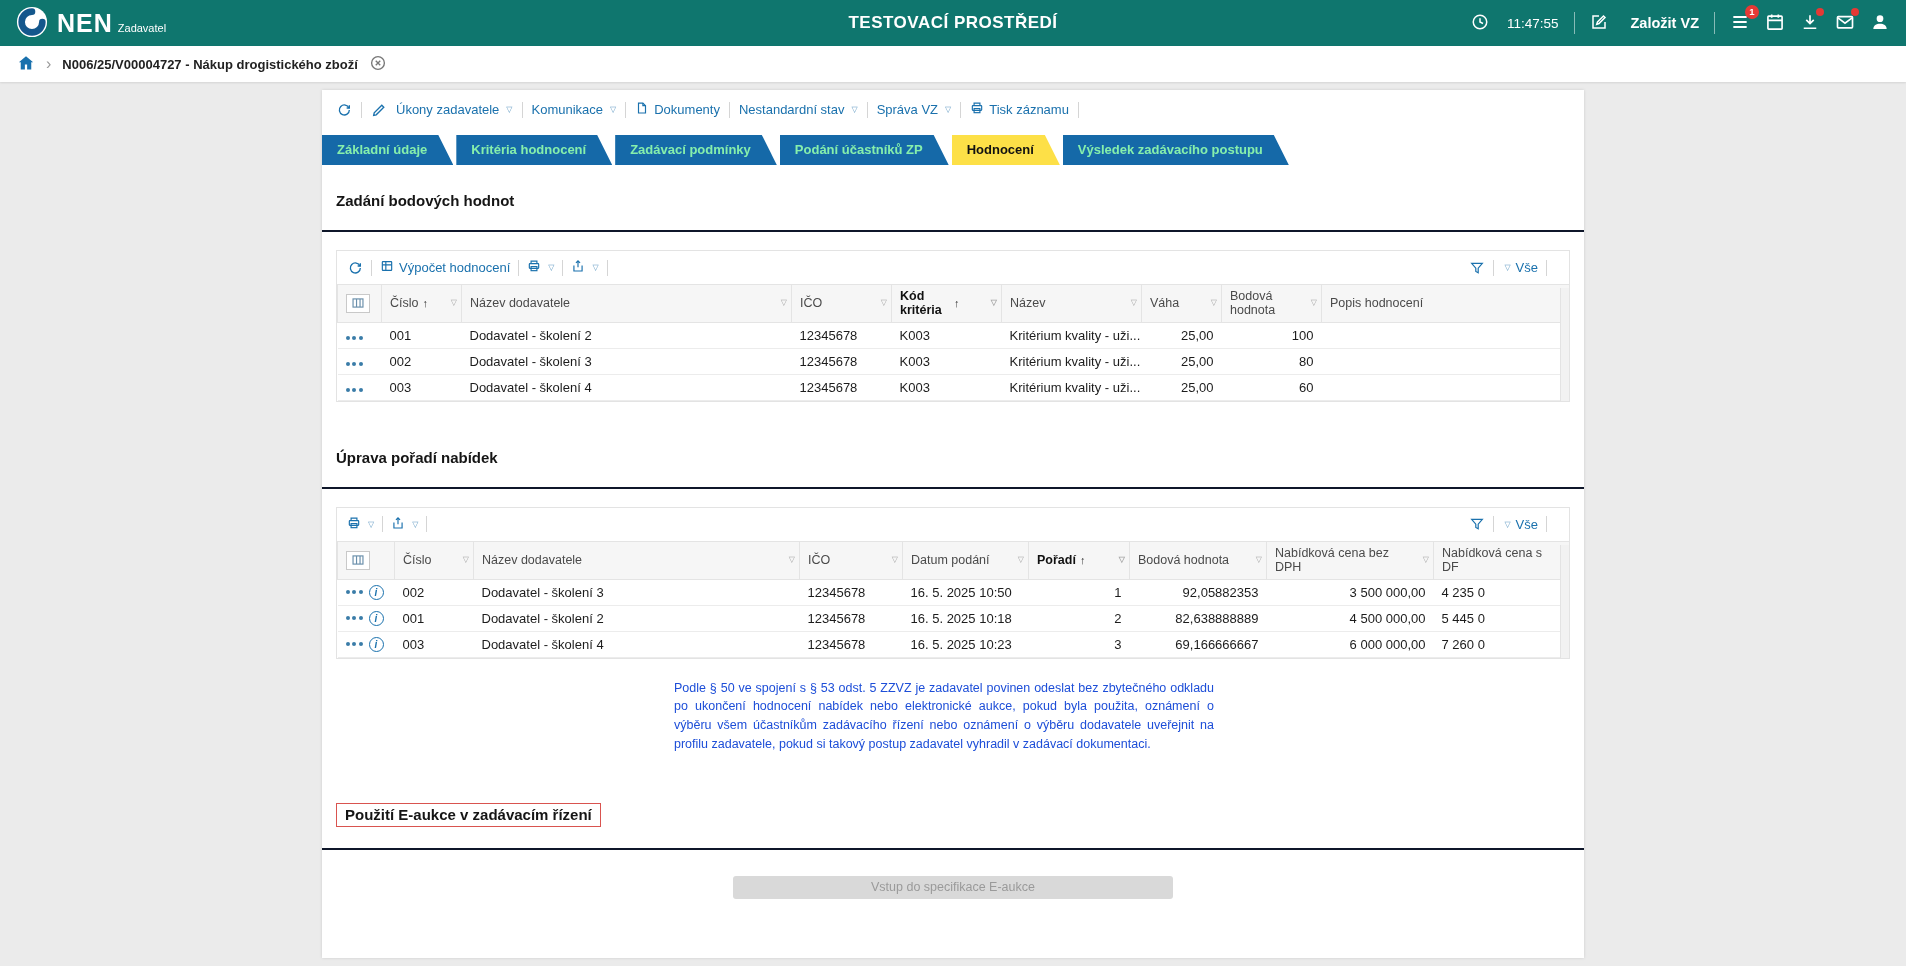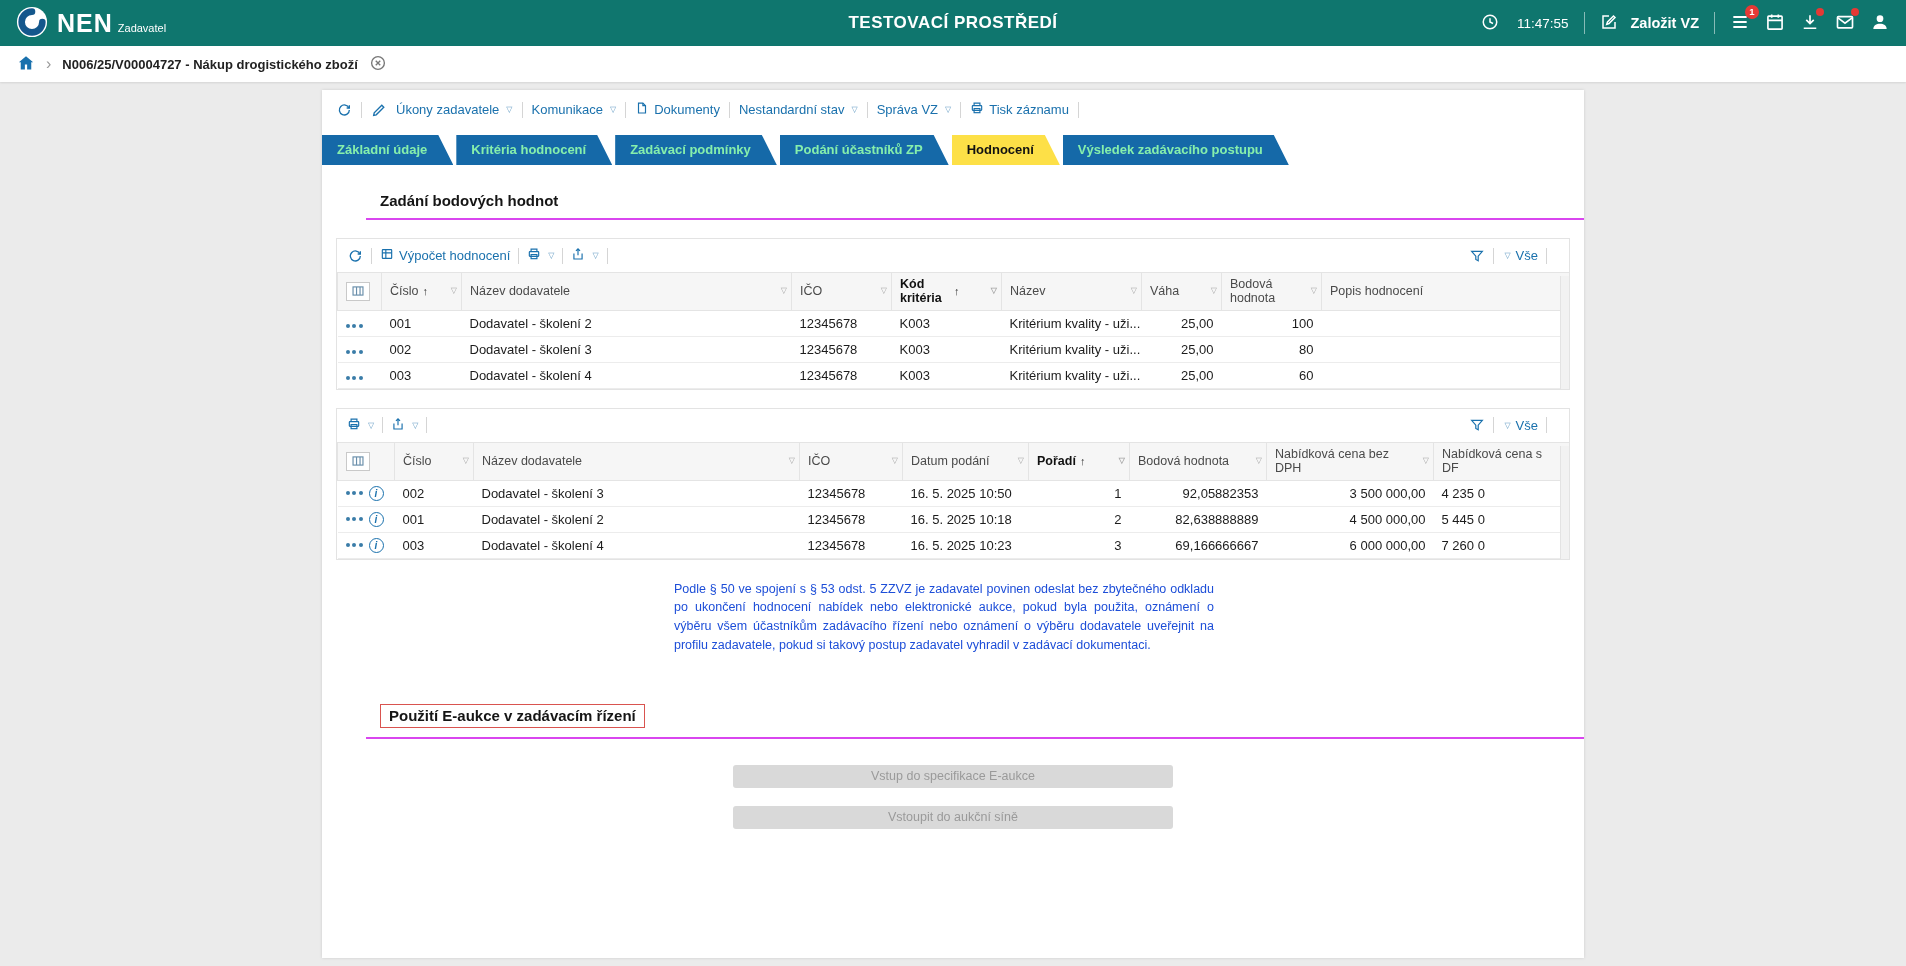--- a/index.html
+++ b/index.html
@@ -11,21 +11,21 @@
     padding: 0 16px; color: #fff; position: relative; }
   .brand { display: flex; align-items: center; gap: 9px; }
   .brand-text { display: flex; align-items: flex-end; gap: 5px; }
   .brand-name { font-size: 25px; font-weight: bold; letter-spacing: 1px; line-height: 1; }
   .brand-sub { font-size: 11px; margin-bottom: 2px; }
   .env-title { position: absolute; left: 50%; transform: translateX(-50%);
     font-weight: bold; font-size: 17px; letter-spacing: .5px; }
   .top-right { margin-left: auto; display: flex; align-items: center; gap: 15px; }
   .tr-sep { width: 1px; height: 22px; background: rgba(255,255,255,.5); }
   .time-box { display: flex; align-items: center; gap: 18px; font-size: 13.5px; }
-  .createvz { display: flex; align-items: center; gap: 13px; font-weight: bold; font-size: 14.5px; cursor: pointer; }
+  .createvz { display: flex; align-items: center; gap: 23px; font-weight: bold; font-size: 14.5px; cursor: pointer; }
   .icon-btn { position: relative; display: flex; cursor: pointer; }
   .badge { position: absolute; top: -7px; right: -9px; background: #e53935; color: #fff;
     font-size: 9.5px; min-width: 14px; height: 14px; border-radius: 8px; padding: 0 3px;
     display: flex; align-items: center; justify-content: center; font-weight: bold; }
   .dot { position: absolute; top: -4px; right: -4px; width: 8px; height: 8px; background: #e53935; border-radius: 50%; }
 
   
   .breadcrumb { height: 36px; background: #fff; display: flex; align-items: center;
     gap: 11px; padding: 0 17px; box-shadow: 0 1px 2px rgba(0,0,0,.10); position: relative; z-index: 2; }
   .bc-chev { color: #9a9a9a; font-size: 16px; }
@@ -44,21 +44,21 @@
   .caret { font-size: 8px; color: #6fa3c8; margin-left: 2px; }
 
   
   .tabs { display: flex; margin-top: 8px; }
   .tab { background: #1569a8; color: #86efac; font-weight: bold; font-size: 13px; height: 30px;
     line-height: 30px; padding: 0 26px 0 15px; margin-right: 3px; white-space: nowrap;
     clip-path: polygon(0 0, calc(100% - 15px) 0, 100% 100%, 0 100%); cursor: pointer; }
   .tab.active { background: #fde047; color: #111; }
 
   
-  .section-head { border-bottom: 2px solid #d946ef; padding: 7px 14px 9px; margin-left: 44px; }
+  .section-head { border-bottom: 2px solid #0f172a; padding: 7px 14px 21px; }
   .sh-first { margin-top: 20px; }
   .sh-mid { margin-top: 40px; }
   .sh-last { margin-top: 42px; }
   .section-title { font-size: 15px; font-weight: bold; color: #151515; }
   .red-box { display: inline-block; border: 1px solid #d9534f; padding: 2px 8px 3px; }
 
   
   .widget { margin: 18px 14px 0; border: 1px solid #e3e3e3; position: relative; overflow: hidden; }
   .widget-toolbar { display: flex; align-items: center; gap: 8px; padding: 8px 10px; color: #1a71ad; font-size: 13px; }
   .wt-right { margin-left: auto; display: flex; align-items: center; gap: 8px; padding-right: 12px; }
@@ -401,20 +401,23 @@
             <td>Kritérium kvality - uži...</td>
             <td class="r">25,00</td>
             <td class="r">60</td>
             <td></td>
           </tr>
         </tbody>
       </table>
       <div class="vtrack"></div>
     </div>
 
+    <div class="section-head sh-mid">
+      <span class="section-title">Úprava pořadí nabídek</span>
+    </div>
 
     <div class="widget">
       <div class="widget-toolbar">
         <span class="link">
           <span>
             <svg class="ic14" viewBox="0 0 24 24" fill="none" stroke="currentColor" stroke-width="2">
                 <path d="M7 8V3.5h10V8"></path>
                 <rect x="4" y="8" width="16" height="8" rx="1"></rect>
                 <rect x="7" y="13" width="10" height="7"></rect>
               </svg>
@@ -546,17 +549,16 @@
     </div>
 
     <p class="note">Podle § 50 ve spojení s § 53 odst. 5 ZZVZ je zadavatel povinen odeslat bez zbytečného odkladu po ukončení hodnocení nabídek nebo elektronické aukce, pokud byla použita, oznámení o výběru všem účastníkům zadávacího řízení nebo oznámení o výběru dodavatele uveřejnit na profilu zadavatele, pokud si takový postup zadavatel vyhradil v zadávací dokumentaci.</p>
 
     <div class="section-head sh-last">
       <span class="section-title red-box">Použití E-aukce v zadávacím řízení</span>
     </div>
 
     <div class="eauction-buttons">
       <div class="btn btn-disabled">Vstup do specifikace E-aukce</div>
-      <div class="btn btn-disabled">Vstoupit do aukční síně</div>
     </div>
 
   </div>
 </div>
 
 </body></html>

